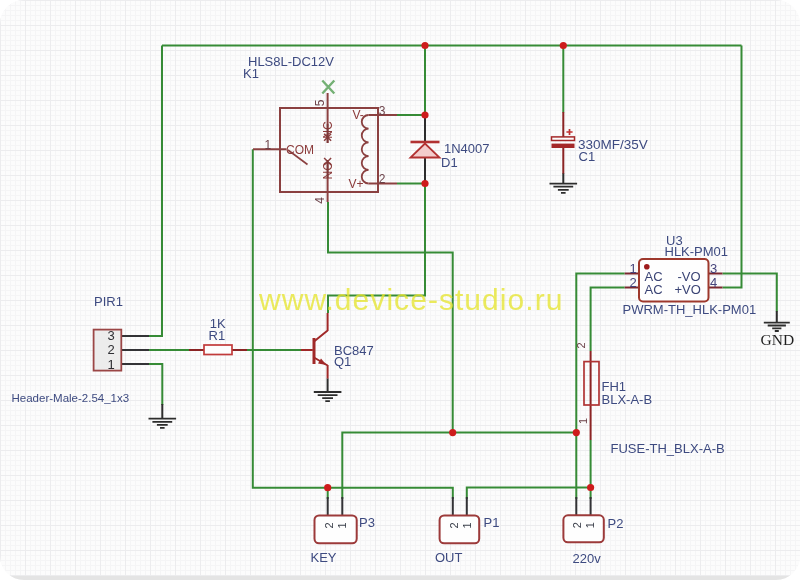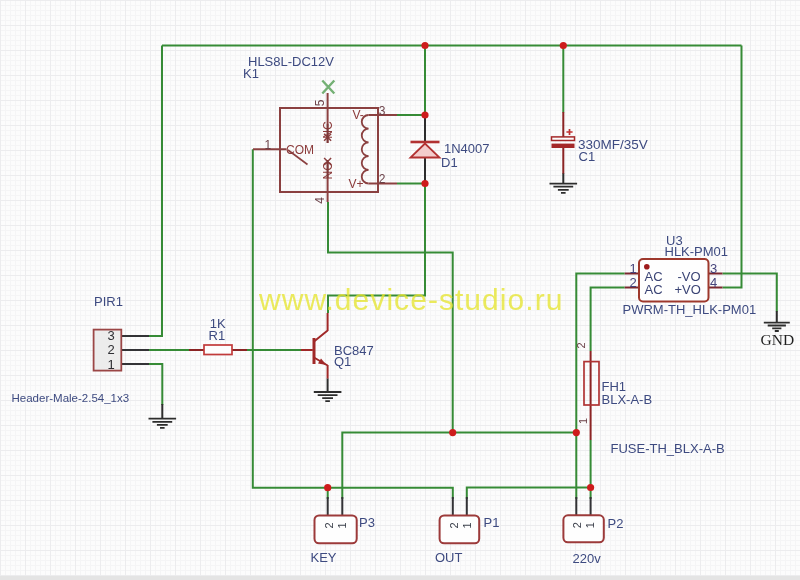--- a/index.html
+++ b/index.html
@@ -1,16 +1,16 @@
 <!DOCTYPE html>
 <html><head>
 <meta charset="utf-8">
 <style>
   html,body{margin:0;padding:0;}
-  #page{position:relative;width:800px;height:580px;overflow:hidden;background:#fcfcfc;}
+  #page{position:relative;width:800px;height:580px;overflow:hidden;background:#fcfcfc;border-radius:24px;}
   svg{display:block;}
   text{font-family:"Liberation Sans",sans-serif;}
 </style>
 </head>
 <body>
 <div id="page">
 <svg width="800" height="580" viewBox="0 0 800 580">
 <defs>
   <pattern id="grid" width="25" height="25" patternUnits="userSpaceOnUse">
     <rect width="25" height="25" fill="#fcfcfc"></rect>

